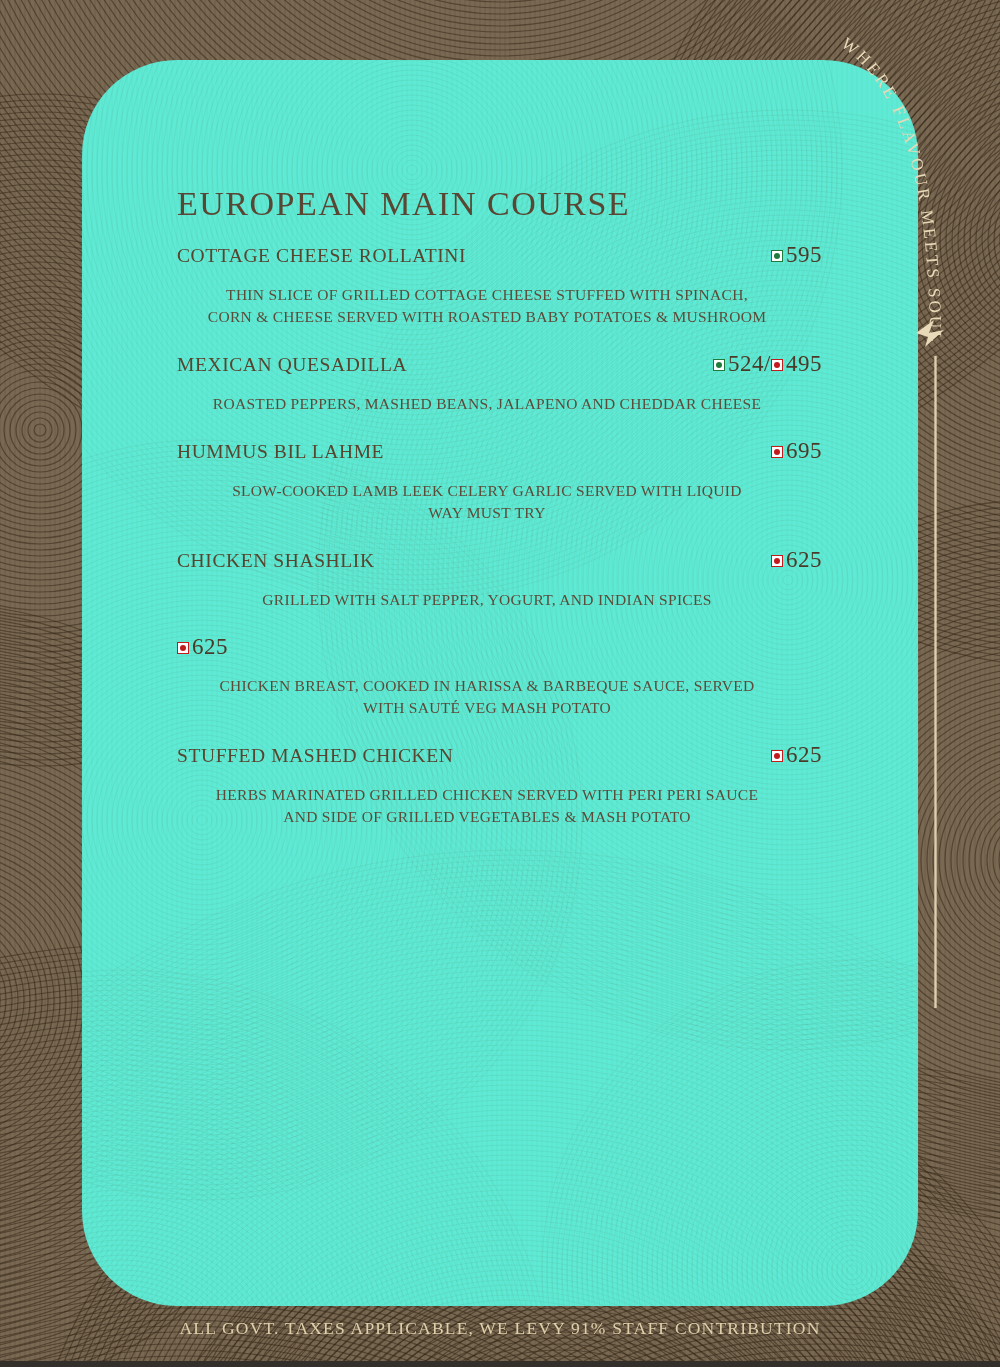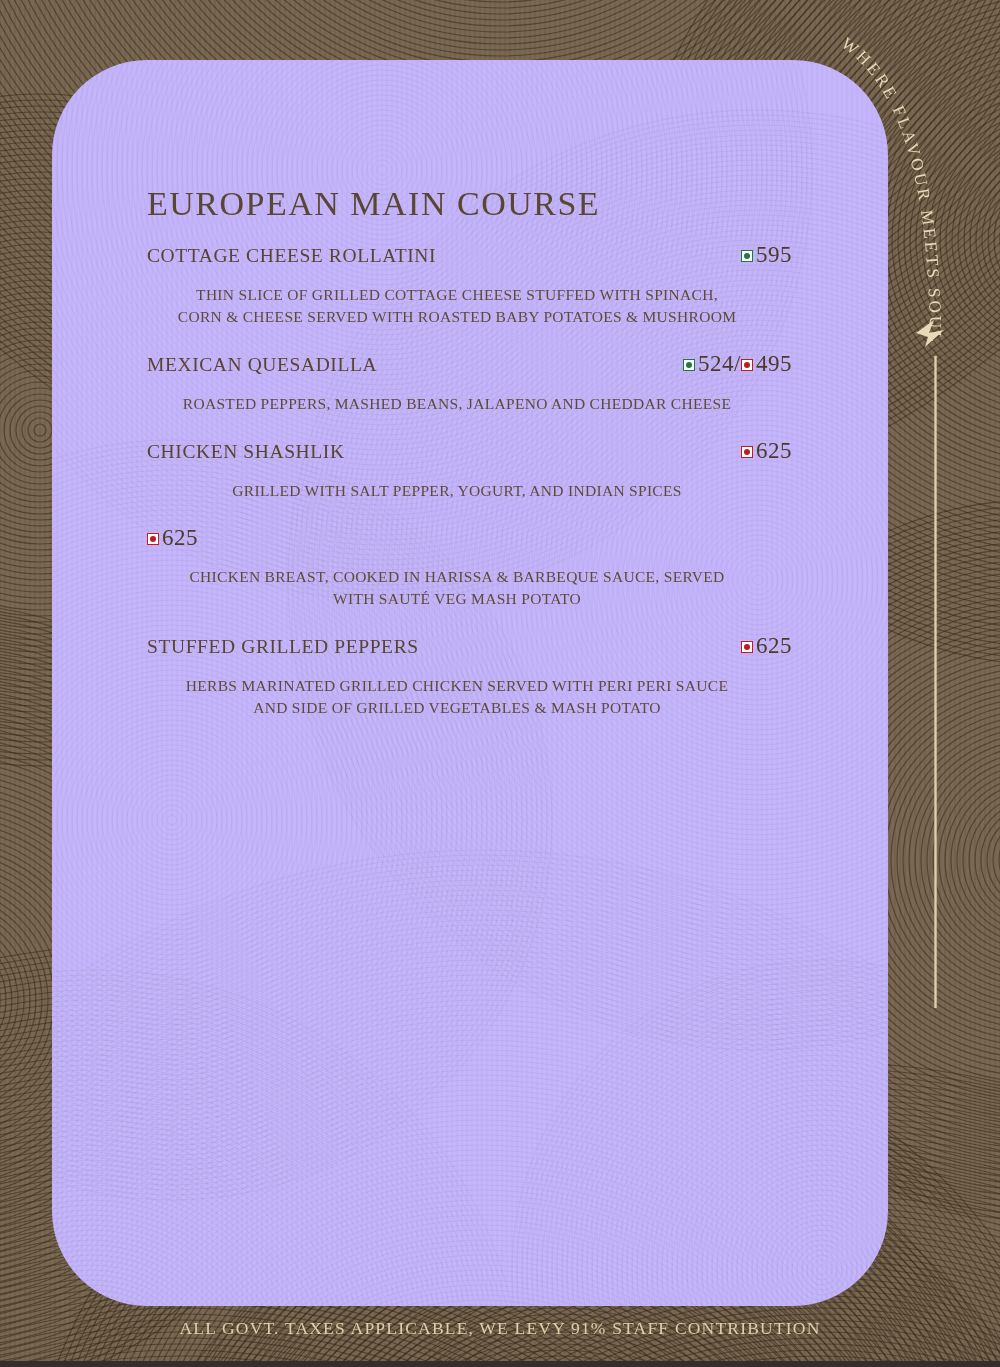--- a/index.html
+++ b/index.html
@@ -6,22 +6,22 @@
   body{
     width:1000px;height:1367px;position:relative;overflow:hidden;
     background:#796852;
     font-family:"Liberation Serif","DejaVu Serif",serif;
   }
   .page{position:absolute;inset:0;}
   svg.texture{position:absolute;left:0;top:0;pointer-events:none;}
 
   
   .card{
-    position:absolute;left:52px;top:60px;width:836px;height:1246px;
-    background:#c4b5fd;border-radius:95px;overflow:hidden;
+    position:absolute;left:82px;top:60px;width:836px;height:1246px;
+    background:#5eead4;border-radius:95px;overflow:hidden;
   }
   .card-content{position:absolute;left:95px;right:96px;top:124px;}
 
   .menu-title{
     margin:0 0 19px 0;font-size:34px;line-height:40px;font-weight:normal;
     letter-spacing:1.5px;color:#5a4733;
   }
 
   .menu-item{margin:0 0 24px 0;text-align:center;}
   .item-head{display:flex;justify-content:space-between;align-items:baseline;}
@@ -1788,20 +1788,30 @@
             <span class="item-name">MEXICAN QUESADILLA</span>
             <span class="item-prices"><span class="badge veg">
                   <span class="dot"></span>
                 </span><span>524</span>/<span class="badge nonveg">
                   <span class="dot"></span>
                 </span><span>495</span></span>
           </div>
           <div class="item-desc">ROASTED PEPPERS, MASHED BEANS, JALAPENO AND CHEDDAR CHEESE</div>
         </div>
 
+        <div class="menu-item">
+          <div class="item-head">
+            <span class="item-name">HUMMUS BIL LAHME</span>
+            <span class="item-prices"><span class="badge nonveg">
+                  <span class="dot"></span>
+                </span><span>695</span></span>
+          </div>
+          <div class="item-desc">SLOW-COOKED LAMB LEEK CELERY GARLIC SERVED WITH LIQUID
+WAY MUST TRY</div>
+        </div>
 
         <div class="menu-item">
           <div class="item-head">
             <span class="item-name">CHICKEN SHASHLIK</span>
             <span class="item-prices"><span class="badge nonveg">
                   <span class="dot"></span>
                 </span><span>625</span></span>
           </div>
           <div class="item-desc">GRILLED WITH SALT PEPPER, YOGURT, AND INDIAN SPICES</div>
         </div>
@@ -1811,21 +1821,21 @@
             <span class="item-prices"><span class="badge nonveg">
                   <span class="dot"></span>
                 </span><span>625</span></span>
           </div>
           <div class="item-desc">CHICKEN BREAST, COOKED IN HARISSA &amp; BARBEQUE SAUCE, SERVED
 WITH SAUTÉ VEG MASH POTATO</div>
         </div>
 
         <div class="menu-item">
           <div class="item-head">
-            <span class="item-name">STUFFED GRILLED PEPPERS</span>
+            <span class="item-name">STUFFED MASHED CHICKEN</span>
             <span class="item-prices"><span class="badge nonveg">
                   <span class="dot"></span>
                 </span><span>625</span></span>
           </div>
           <div class="item-desc">HERBS MARINATED GRILLED CHICKEN SERVED WITH PERI PERI SAUCE
 AND SIDE OF GRILLED VEGETABLES &amp; MASH POTATO</div>
         </div>
 
       </div>
     </div>

